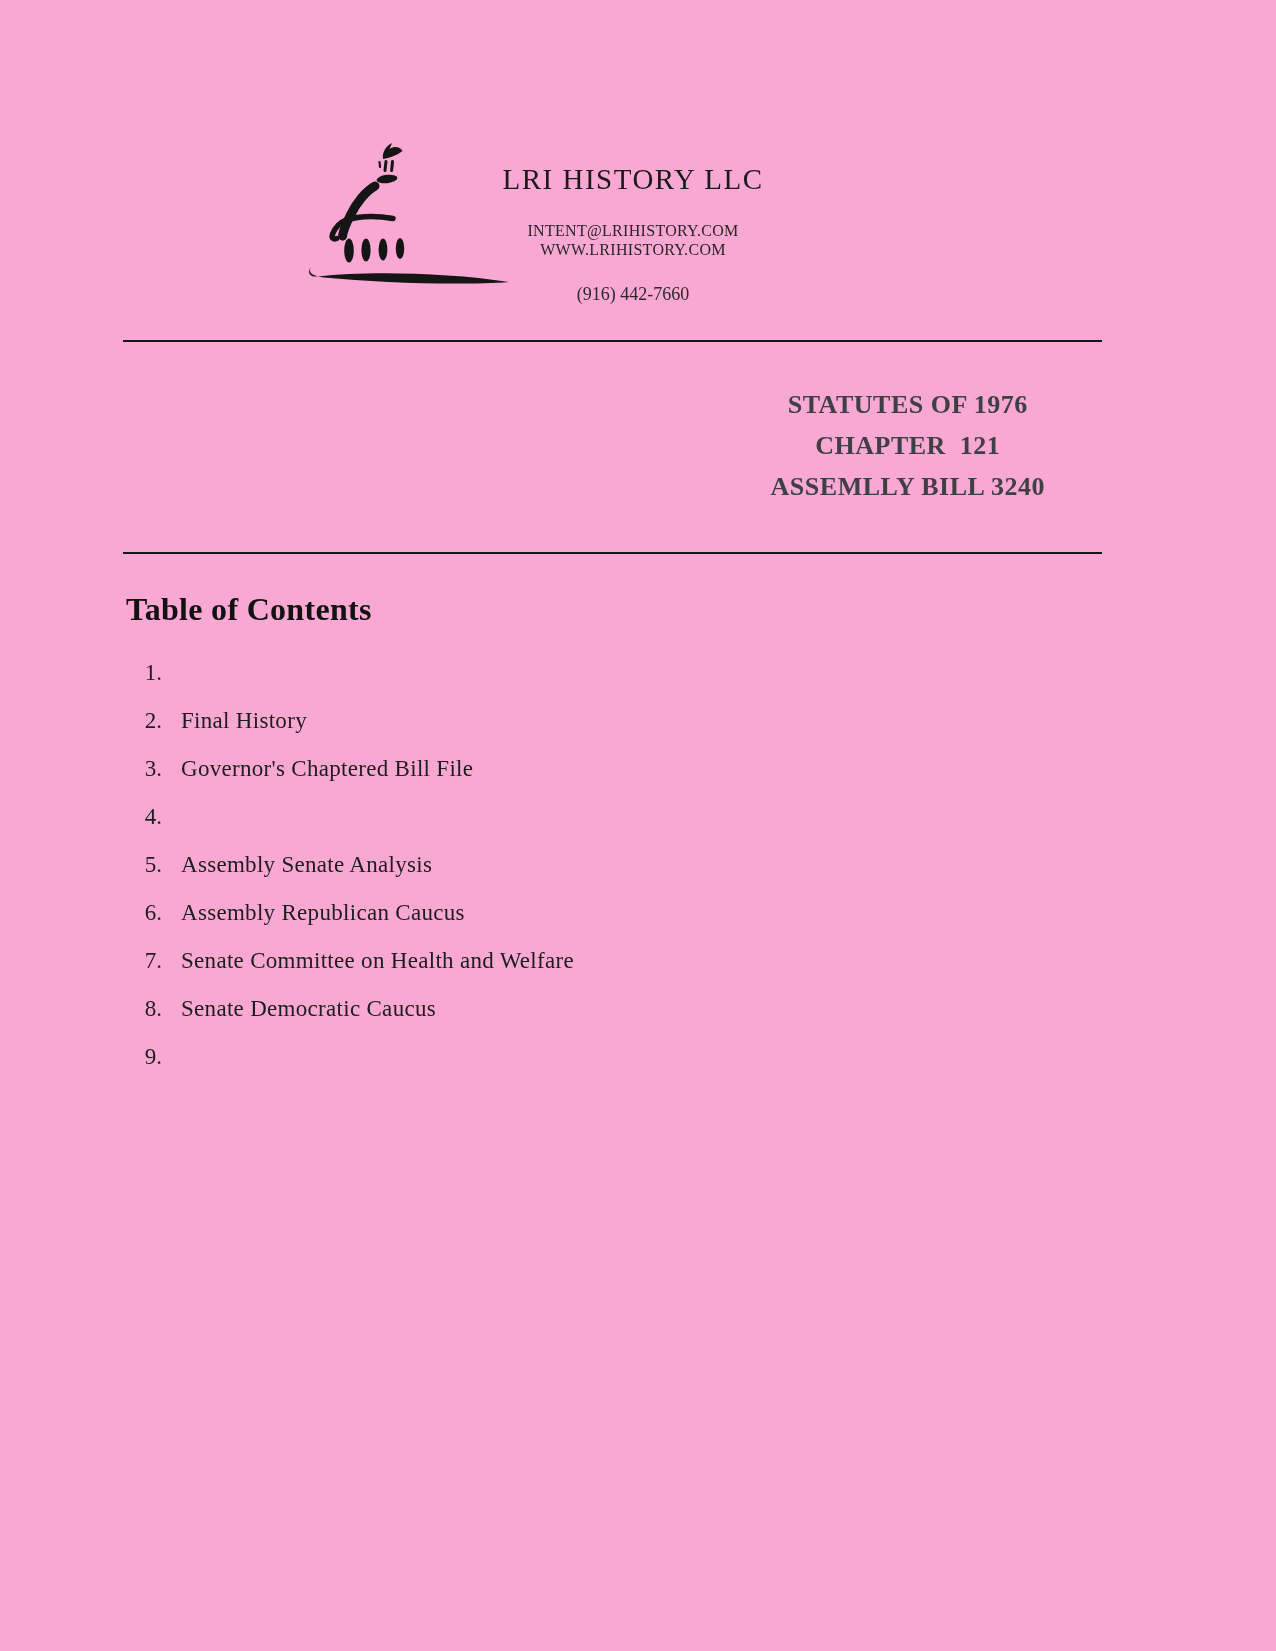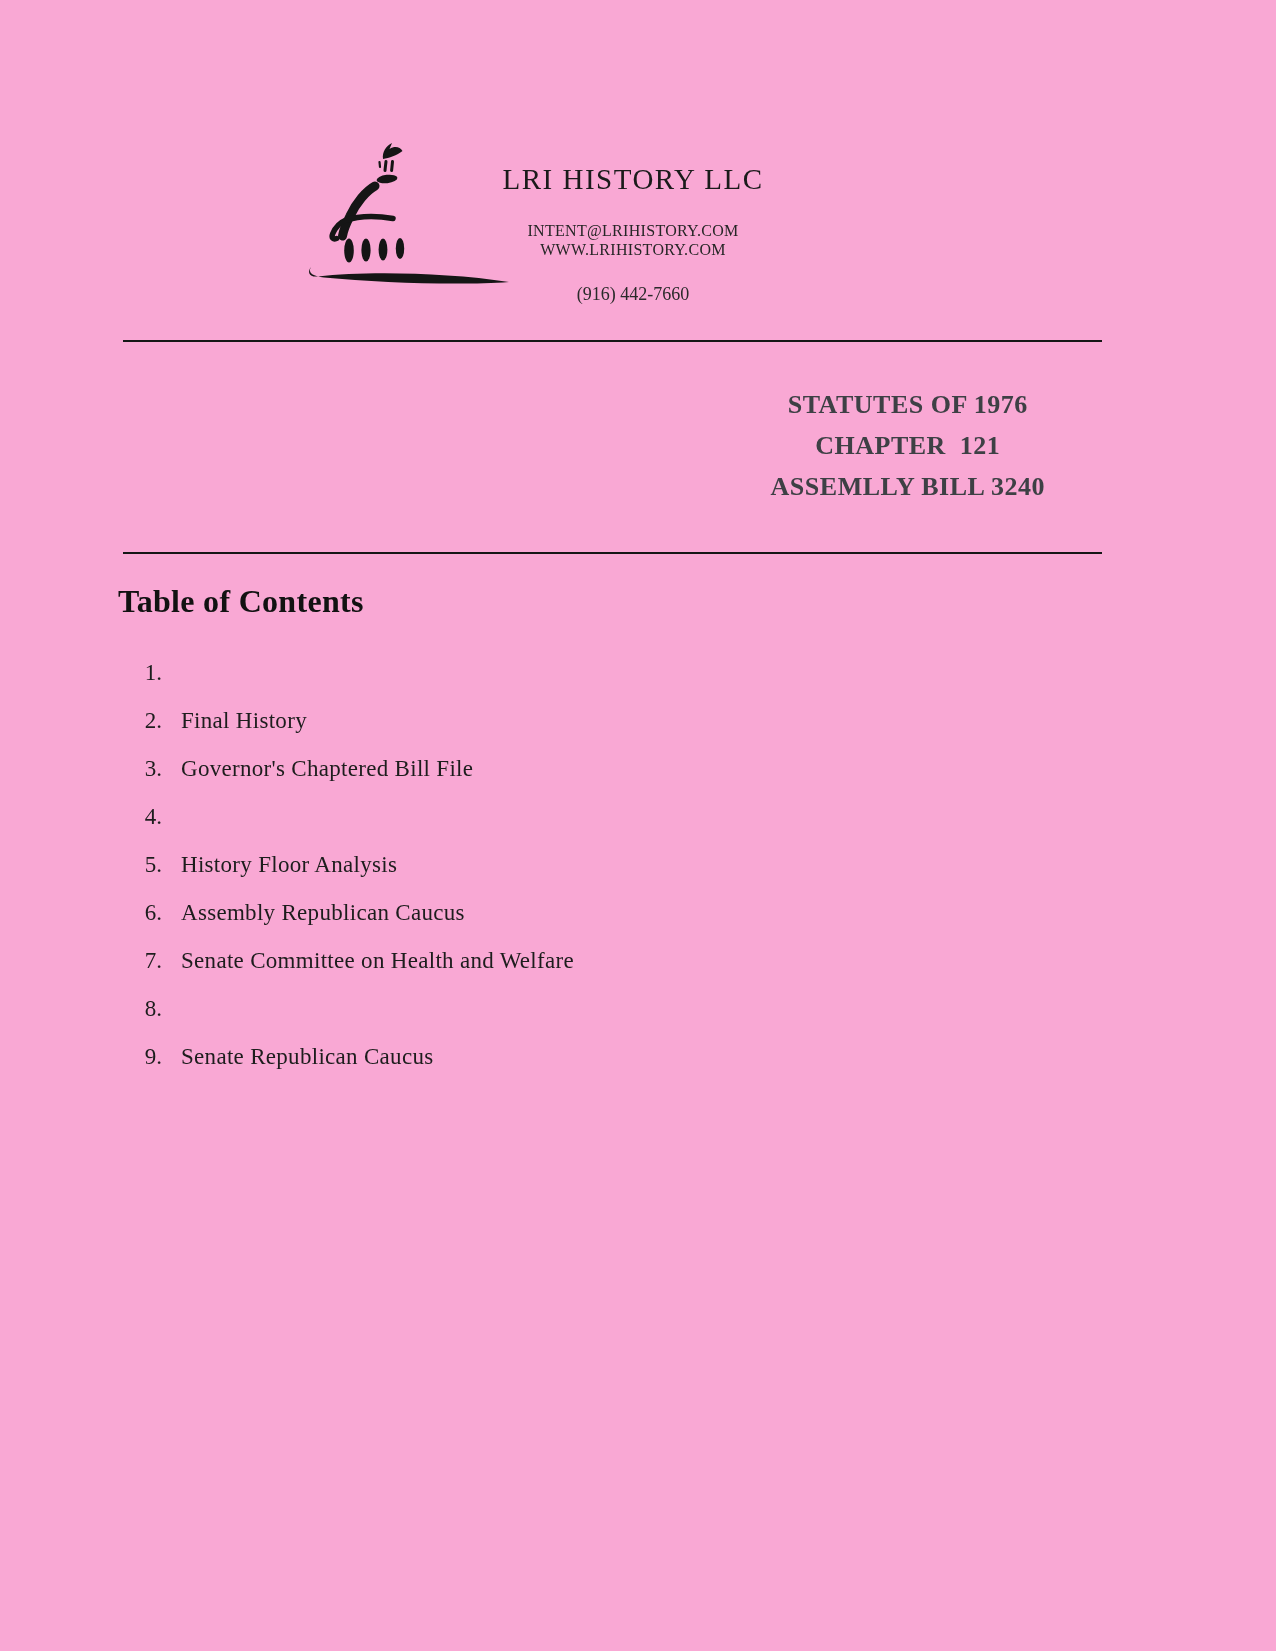--- a/index.html
+++ b/index.html
@@ -97,21 +97,21 @@
   }
   .statutes .line {
     white-space: pre-wrap; 
   }
 
   
   .toc-title {
     position: absolute;
     left: 118px;
     top: 583px;
-    margin: 0;
+    margin: 8px;
     font-size: 32px;
     font-weight: bold;
     color: #121212;
     letter-spacing: 0.3px;
   }
   .toc-list {
     position: absolute;
     left: 118px;
     top: 649px;
     margin: 0;
@@ -198,33 +198,33 @@
       </li>
         <li class="toc-item">
         <span class="toc-number">3.</span>
         <span class="toc-label">Governor's Chaptered Bill File</span>
       </li>
         <li class="toc-item">
         <span class="toc-number">4.</span>
       </li>
         <li class="toc-item">
         <span class="toc-number">5.</span>
-        <span class="toc-label">History Floor Analysis</span>
+        <span class="toc-label">Assembly Senate Analysis</span>
       </li>
         <li class="toc-item">
         <span class="toc-number">6.</span>
         <span class="toc-label">Assembly Republican Caucus</span>
       </li>
         <li class="toc-item">
         <span class="toc-number">7.</span>
         <span class="toc-label">Senate Committee on Health and Welfare</span>
       </li>
         <li class="toc-item">
         <span class="toc-number">8.</span>
+        <span class="toc-label">Senate Democratic Caucus</span>
       </li>
         <li class="toc-item">
         <span class="toc-number">9.</span>
-        <span class="toc-label">Senate Republican Caucus</span>
       </li>
       </ol>
   </section>
 
 </div>
 
 </body></html>

